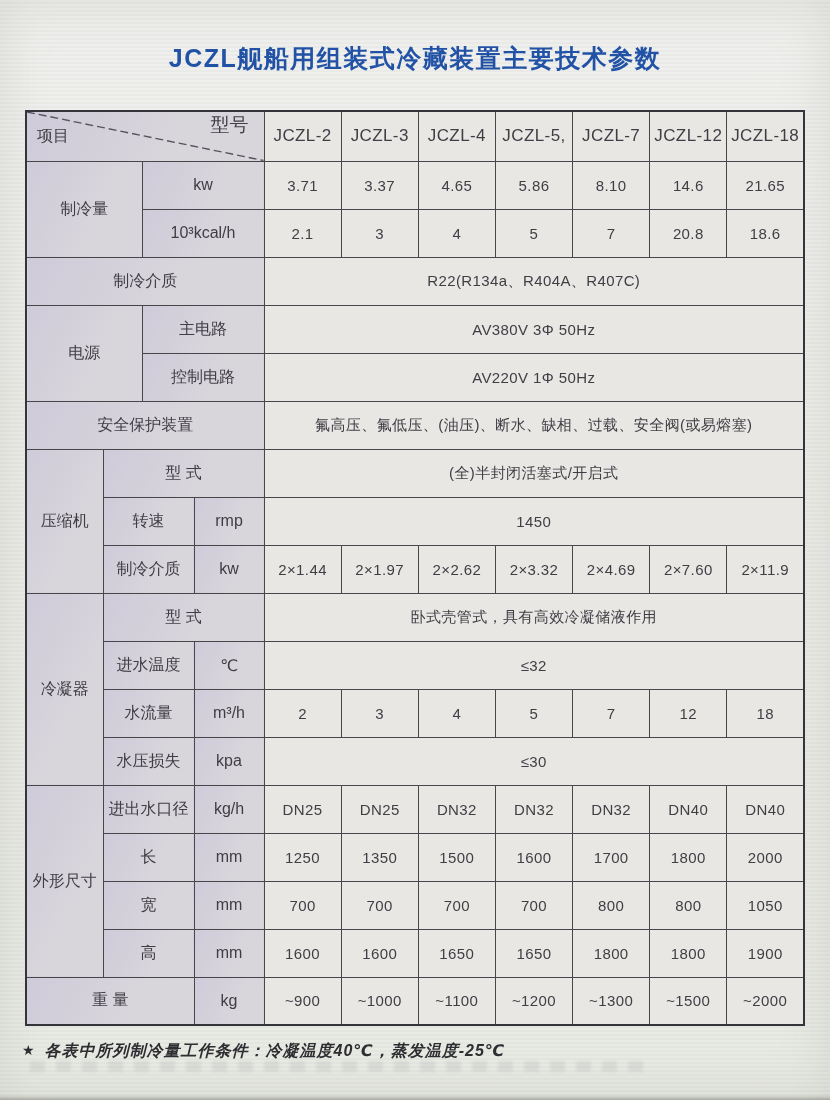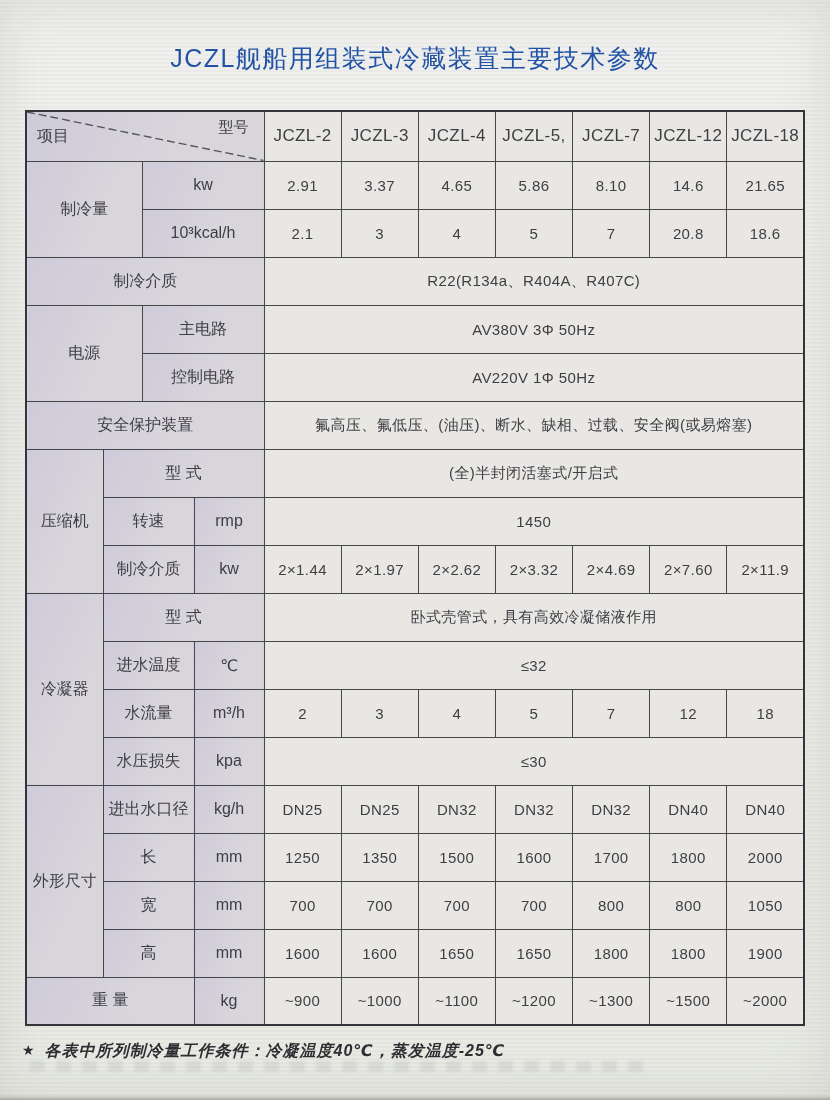--- a/index.html
+++ b/index.html
@@ -8,21 +8,21 @@
     background:linear-gradient(180deg,#efefed 0%,#eaebe6 55%,#e7e9e3 100%);
     font-family:"Liberation Sans","DejaVu Sans",sans-serif;
     box-shadow:inset 0 0 50px rgba(115,120,105,0.18);
   }
   .page::before{
     content:"";position:absolute;inset:0;pointer-events:none;
     background:repeating-linear-gradient(180deg,rgba(255,255,255,0.05) 0 2px,rgba(120,125,115,0.04) 2px 4px);
   }
   .title{
     position:absolute;top:42px;left:0;width:100%;text-align:center;
-    font-size:25px;font-weight:normal;color:#2152a6;letter-spacing:1.5px;
+    font-size:25px;font-weight:bold;color:#2152a6;letter-spacing:1.5px;
   }
   .tblwrap{position:absolute;top:110px;left:25px;}
   table.spec{
     border-collapse:collapse;table-layout:fixed;width:780px;
     border:2px solid #35343a;
   }
   table.spec td{
     border:1px solid #47464b;text-align:center;vertical-align:middle;
     color:#3f3e44;padding:0 2px;overflow:hidden;
   }
@@ -31,21 +31,21 @@
   .lab{
     background-color:#d8d5db;
     background-image:linear-gradient(115deg,rgba(183,176,214,0.28),rgba(183,176,214,0) 60%);
     font-size:16px;
   }
   .val{background:#e9e7e4;font-size:15px;letter-spacing:0.4px;}
   .mdl{font-size:17px;margin-top:34px;}
   .corner{position:relative;padding:0;}
   .corner svg{position:absolute;left:0;top:0;width:100%;height:100%;display:block;}
   .c-item{position:absolute;left:10px;bottom:14px;font-size:16px;color:#3f3e44;}
-  .c-model{position:absolute;right:15px;top:6px;font-size:15px;color:#3f3e44;}
+  .c-model{position:absolute;right:15px;top:0;font-size:19px;color:#3f3e44;}
   .note{
     position:absolute;top:1041px;left:22px;font-size:16px;font-weight:bold;
     color:#2e2d31;letter-spacing:1px;white-space:nowrap;font-style:italic;
   }
   .note .star{margin-right:9px;font-size:14px;position:relative;top:-1px;}
   .bleed{
     position:absolute;top:1061px;left:30px;width:620px;height:11px;
     opacity:0.28;filter:blur(1.4px);pointer-events:none;
     background:repeating-linear-gradient(90deg,rgba(100,100,108,0.35) 0 15px,rgba(0,0,0,0) 15px 26px);
   }
@@ -91,21 +91,21 @@
           <td class="val mdl">JCZL-4</td>
           <td class="val mdl">JCZL-5,</td>
           <td class="val mdl">JCZL-7</td>
           <td class="val mdl">JCZL-12</td>
           <td class="val mdl">JCZL-18</td>
         </tr>
 
         <tr>
           <td colspan="2" rowspan="2" class="lab">制冷量</td>
           <td colspan="2" class="lab">kw</td>
-          <td class="val">2.91</td>
+          <td class="val">3.71</td>
           <td class="val">3.37</td>
           <td class="val">4.65</td>
           <td class="val">5.86</td>
           <td class="val">8.10</td>
           <td class="val">14.6</td>
           <td class="val">21.65</td>
         </tr>
 
         <tr>
           <td colspan="2" class="lab">10³kcal/h</td>

